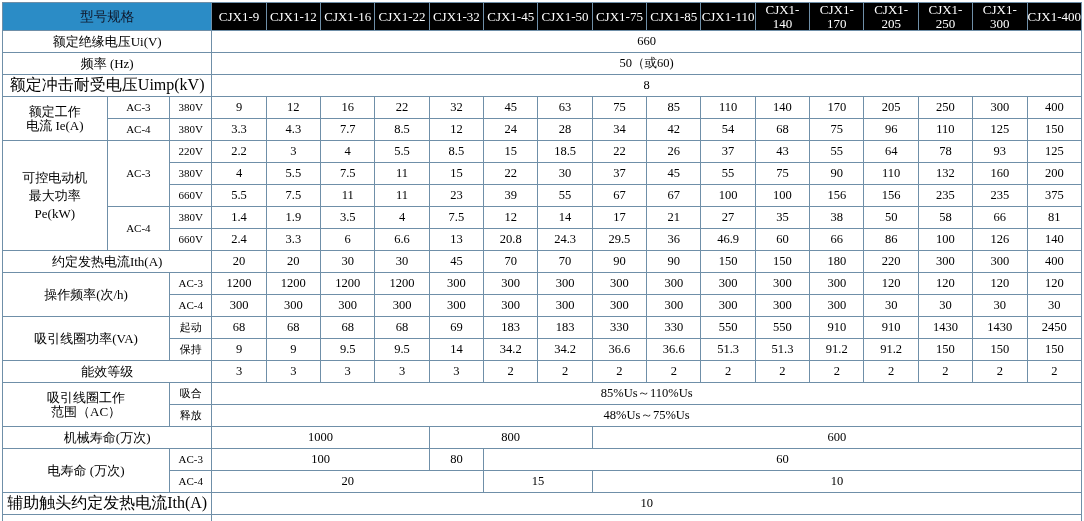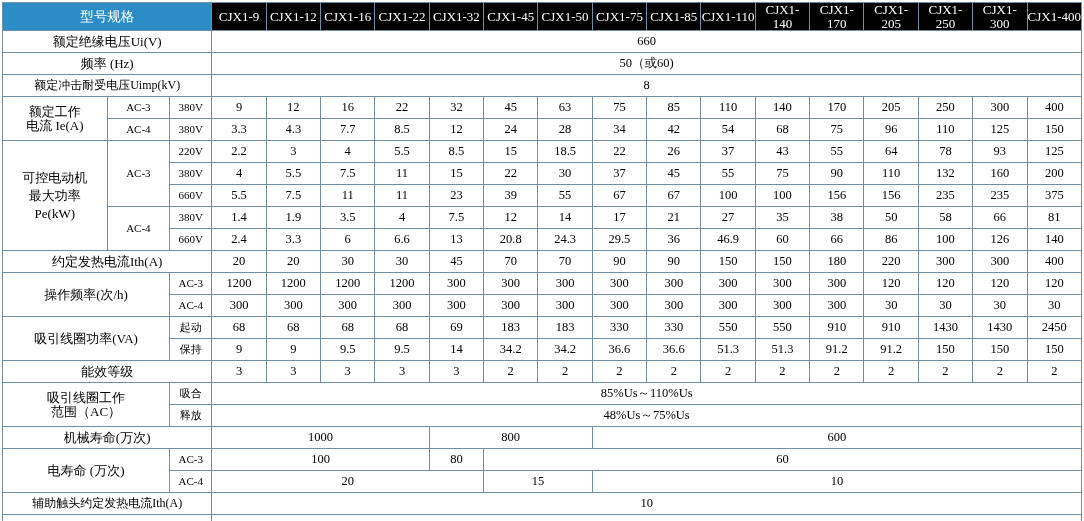--- a/index.html
+++ b/index.html
@@ -1,23 +1,23 @@
 <!DOCTYPE html>
 <html><head>
 <meta charset="utf-8">
 <style>
   html,body{margin:0;padding:0;background:#ffffff;}
   body{font-family:"Liberation Serif","DejaVu Serif",serif;color:#000;}
   #wrap{width:1084px;height:521px;position:relative;overflow:hidden;}
   table{border-collapse:collapse;table-layout:fixed;width:1080px;margin:2px;}
   td,th{border:1px solid #6f8fa8;font-size:12.5px;text-align:center;vertical-align:middle;padding:0;line-height:1.05;}
   .hdr{background:#000000;color:#fff;font-weight:normal;font-size:13px;height:20px;}
-  .hdr-model{background:#2b8cc6;color:#ffffff;font-size:13.5px;}
+  .hdr-model{background:#2b8cc6;color:#0f172a;font-size:13.5px;}
   .lbl{font-size:13px;margin-top:48px;}
-  .small{font-size:12px;}
+  .small{font-size:16px;}
   .r{height:22px;}
   .sub{font-size:11px;}
   .tall{line-height:1.35;}
 </style>
 </head>
 <body>
 
 <div id="wrap">
 <table>
   <colgroup>

